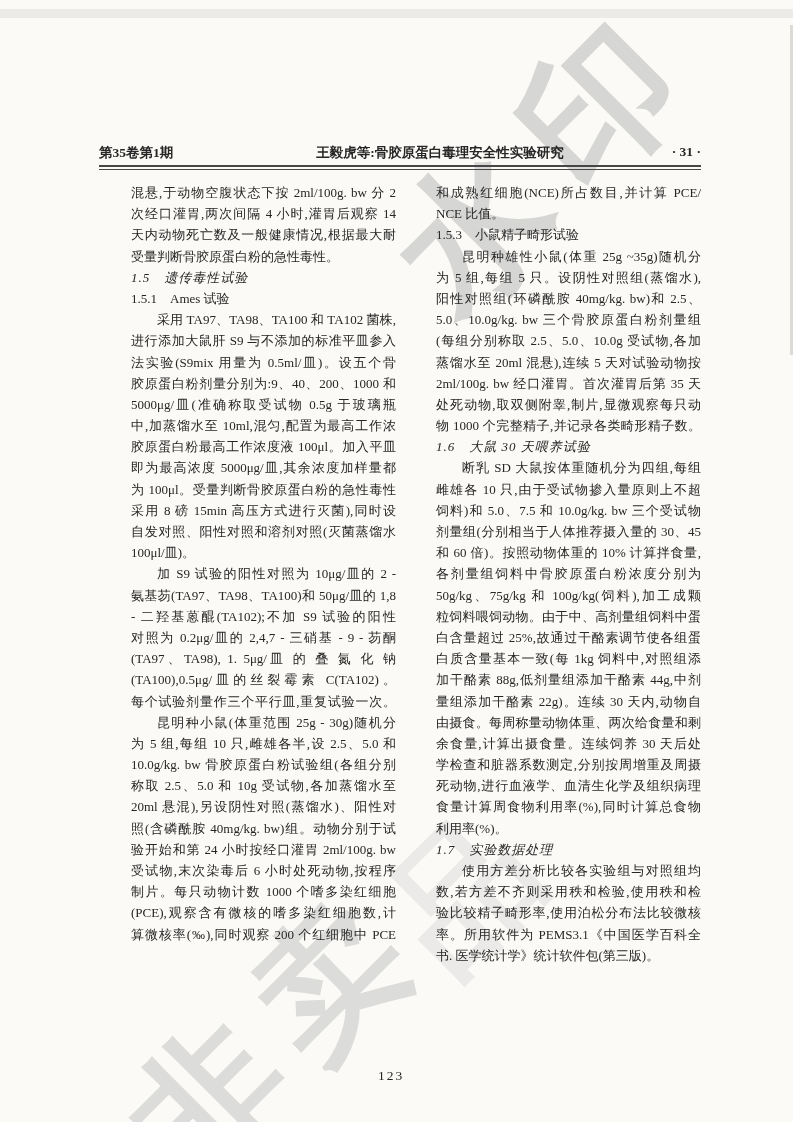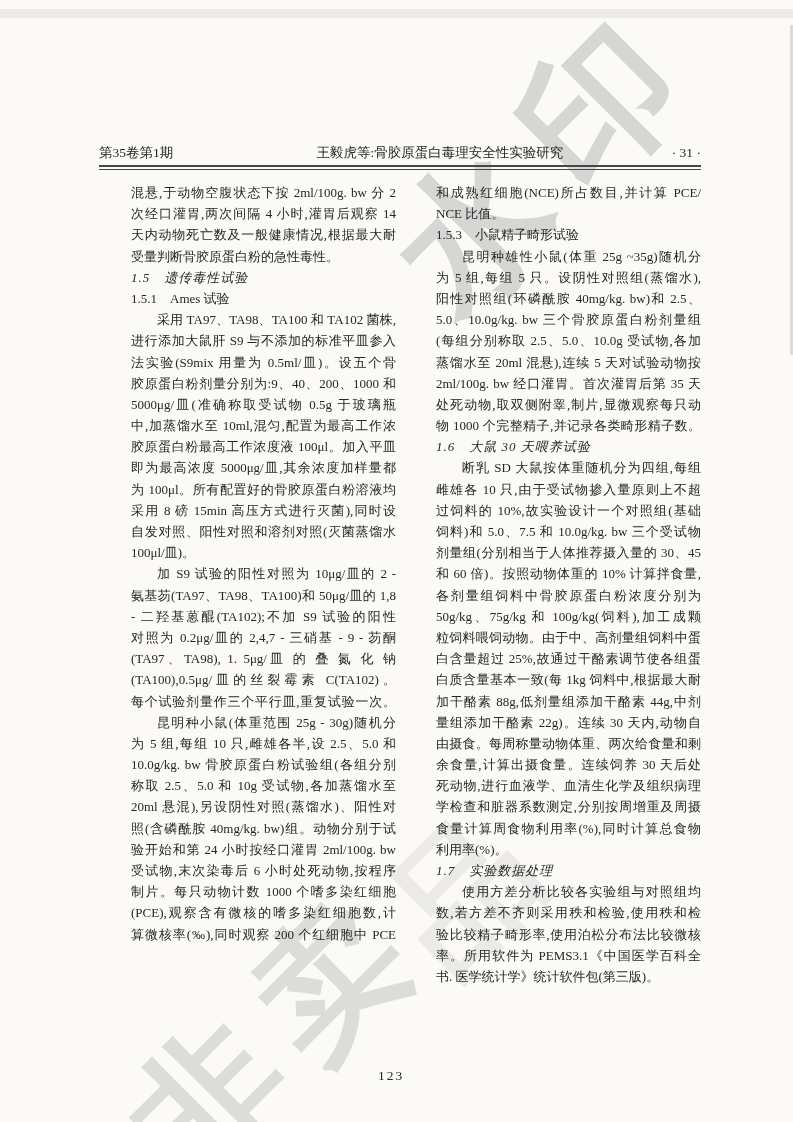--- a/index.html
+++ b/index.html
@@ -16,21 +16,21 @@
     position:absolute;z-index:1;
     font-family:"Liberation Sans","DejaVu Sans",sans-serif;font-weight:700;
     color:#bfbfbf;transform:rotate(-45deg);white-space:nowrap;pointer-events:none;
   }
   .wm-top{left:370px;top:60px;font-size:150px;letter-spacing:28px;opacity:.60;}
   .wm-bottom{left:110px;top:935px;font-size:145px;letter-spacing:24px;opacity:.50;}
   .wm-mid{left:395px;top:800px;font-size:140px;opacity:.26;}
   
   .header{
     position:absolute;z-index:2;left:99px;top:144px;width:602px;
-    display:flex;align-items:center;font-size:13.5px;
+    display:flex;align-items:flex-start;font-size:13.5px;font-weight:bold;
   }
   .header .hl{width:150px;text-align:left;}
   .header .hc{flex:1;text-align:center;}
   .header .hr{width:70px;text-align:right;}
   .rule{
     position:absolute;z-index:2;left:99px;top:165px;width:602px;height:2px;
     border-top:2px solid #474747;border-bottom:1px solid #474747;
   }
   
   .cols{position:absolute;z-index:2;left:99px;top:182px;width:602px;display:flex;gap:8px;}
@@ -77,21 +77,21 @@
         <div class="ln h1">1.5　遗传毒性试验</div>
         <div class="ln h2">1.5.1　Ames 试验</div>
         <div class="ln j i">采用 TA97、TA98、TA100 和 TA102 菌株,</div>
         <div class="ln j">进行添加大鼠肝 S9 与不添加的标准平皿参入</div>
         <div class="ln j">法实验(S9mix 用量为 0.5ml/皿)。设五个骨</div>
         <div class="ln j">胶原蛋白粉剂量分别为:9、40、200、1000 和</div>
         <div class="ln j">5000μg/皿(准确称取受试物 0.5g 于玻璃瓶</div>
         <div class="ln j">中,加蒸馏水至 10ml,混匀,配置为最高工作浓</div>
         <div class="ln j">胶原蛋白粉最高工作浓度液 100μl。加入平皿</div>
         <div class="ln j">即为最高浓度 5000μg/皿,其余浓度加样量都</div>
-        <div class="ln j">为 100μl。所有配置好的骨胶原蛋白粉溶液均</div>
+        <div class="ln j">为 100μl。受量判断骨胶原蛋白粉的急性毒性</div>
         <div class="ln j">采用 8 磅 15min 高压方式进行灭菌),同时设</div>
         <div class="ln j">自发对照、阳性对照和溶剂对照(灭菌蒸馏水</div>
         <div class="ln e">100μl/皿)。</div>
         <div class="ln j i">加 S9 试验的阳性对照为 10μg/皿的 2 -</div>
         <div class="ln j">氨基芴(TA97、TA98、TA100)和 50μg/皿的 1,8</div>
         <div class="ln j">- 二羟基蒽醌(TA102);不加 S9 试验的阳性</div>
         <div class="ln j">对照为 0.2μg/皿的 2,4,7 - 三硝基 - 9 - 芴酮</div>
         <div class="ln j">(TA97、TA98), 1. 5μg/皿 的 叠 氮 化 钠</div>
         <div class="ln j">(TA100),0.5μg/皿的丝裂霉素 C(TA102)。</div>
         <div class="ln j">每个试验剂量作三个平行皿,重复试验一次。</div>
@@ -116,35 +116,34 @@
         <div class="ln j">阳性对照组(环磷酰胺 40mg/kg. bw)和 2.5、</div>
         <div class="ln j">5.0、10.0g/kg. bw 三个骨胶原蛋白粉剂量组</div>
         <div class="ln j">(每组分别称取 2.5、5.0、10.0g 受试物,各加</div>
         <div class="ln j">蒸馏水至 20ml 混悬),连续 5 天对试验动物按</div>
         <div class="ln j">2ml/100g. bw 经口灌胃。首次灌胃后第 35 天</div>
         <div class="ln j">处死动物,取双侧附睾,制片,显微观察每只动</div>
         <div class="ln j">物 1000 个完整精子,并记录各类畸形精子数。</div>
         <div class="ln h1">1.6　大鼠 30 天喂养试验</div>
         <div class="ln j i">断乳 SD 大鼠按体重随机分为四组,每组</div>
         <div class="ln j">雌雄各 10 只,由于受试物掺入量原则上不超</div>
-        <div class="ln j">过饲料的 10%,故实验设计一个对照组(基础</div>
         <div class="ln j">饲料)和 5.0、7.5 和 10.0g/kg. bw 三个受试物</div>
         <div class="ln j">剂量组(分别相当于人体推荐摄入量的 30、45</div>
         <div class="ln j">和 60 倍)。按照动物体重的 10% 计算拌食量,</div>
         <div class="ln j">各剂量组饲料中骨胶原蛋白粉浓度分别为</div>
         <div class="ln j">50g/kg、75g/kg 和 100g/kg(饲料),加工成颗</div>
         <div class="ln j">粒饲料喂饲动物。由于中、高剂量组饲料中蛋</div>
         <div class="ln j">白含量超过 25%,故通过干酪素调节使各组蛋</div>
-        <div class="ln j">白质含量基本一致(每 1kg 饲料中,根据最大耐</div>
+        <div class="ln j">白质含量基本一致(每 1kg 饲料中,对照组添</div>
         <div class="ln j">加干酪素 88g,低剂量组添加干酪素 44g,中剂</div>
         <div class="ln j">量组添加干酪素 22g)。连续 30 天内,动物自</div>
         <div class="ln j">由摄食。每周称量动物体重、两次给食量和剩</div>
         <div class="ln j">余食量,计算出摄食量。连续饲养 30 天后处</div>
+        <div class="ln j">学检查和脏器系数测定,分别按周增重及周摄</div>
         <div class="ln j">死动物,进行血液学、血清生化学及组织病理</div>
-        <div class="ln j">学检查和脏器系数测定,分别按周增重及周摄</div>
         <div class="ln j">食量计算周食物利用率(%),同时计算总食物</div>
         <div class="ln e">利用率(%)。</div>
         <div class="ln h1">1.7　实验数据处理</div>
         <div class="ln j i">使用方差分析比较各实验组与对照组均</div>
         <div class="ln j">数,若方差不齐则采用秩和检验,使用秩和检</div>
         <div class="ln j">验比较精子畸形率,使用泊松分布法比较微核</div>
         <div class="ln j">率。所用软件为 PEMS3.1《中国医学百科全</div>
         <div class="ln e">书. 医学统计学》统计软件包(第三版)。</div>
       </div>
   </div>

